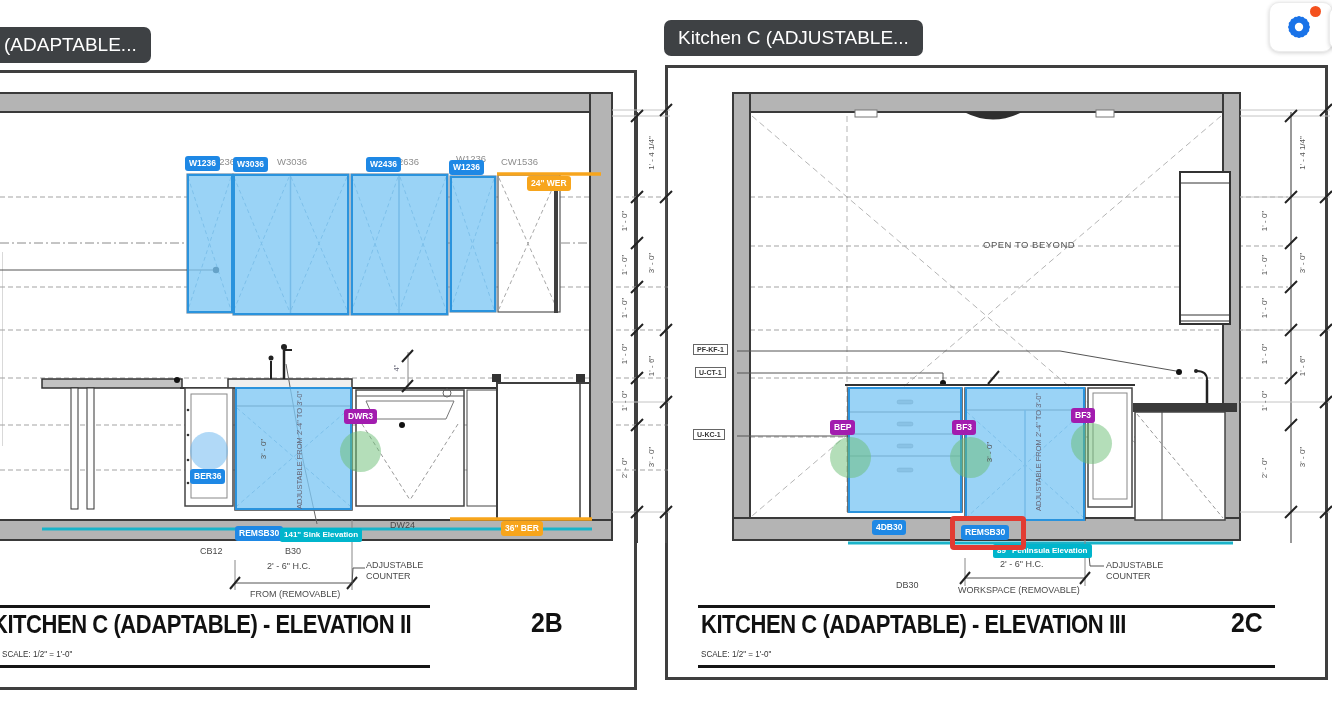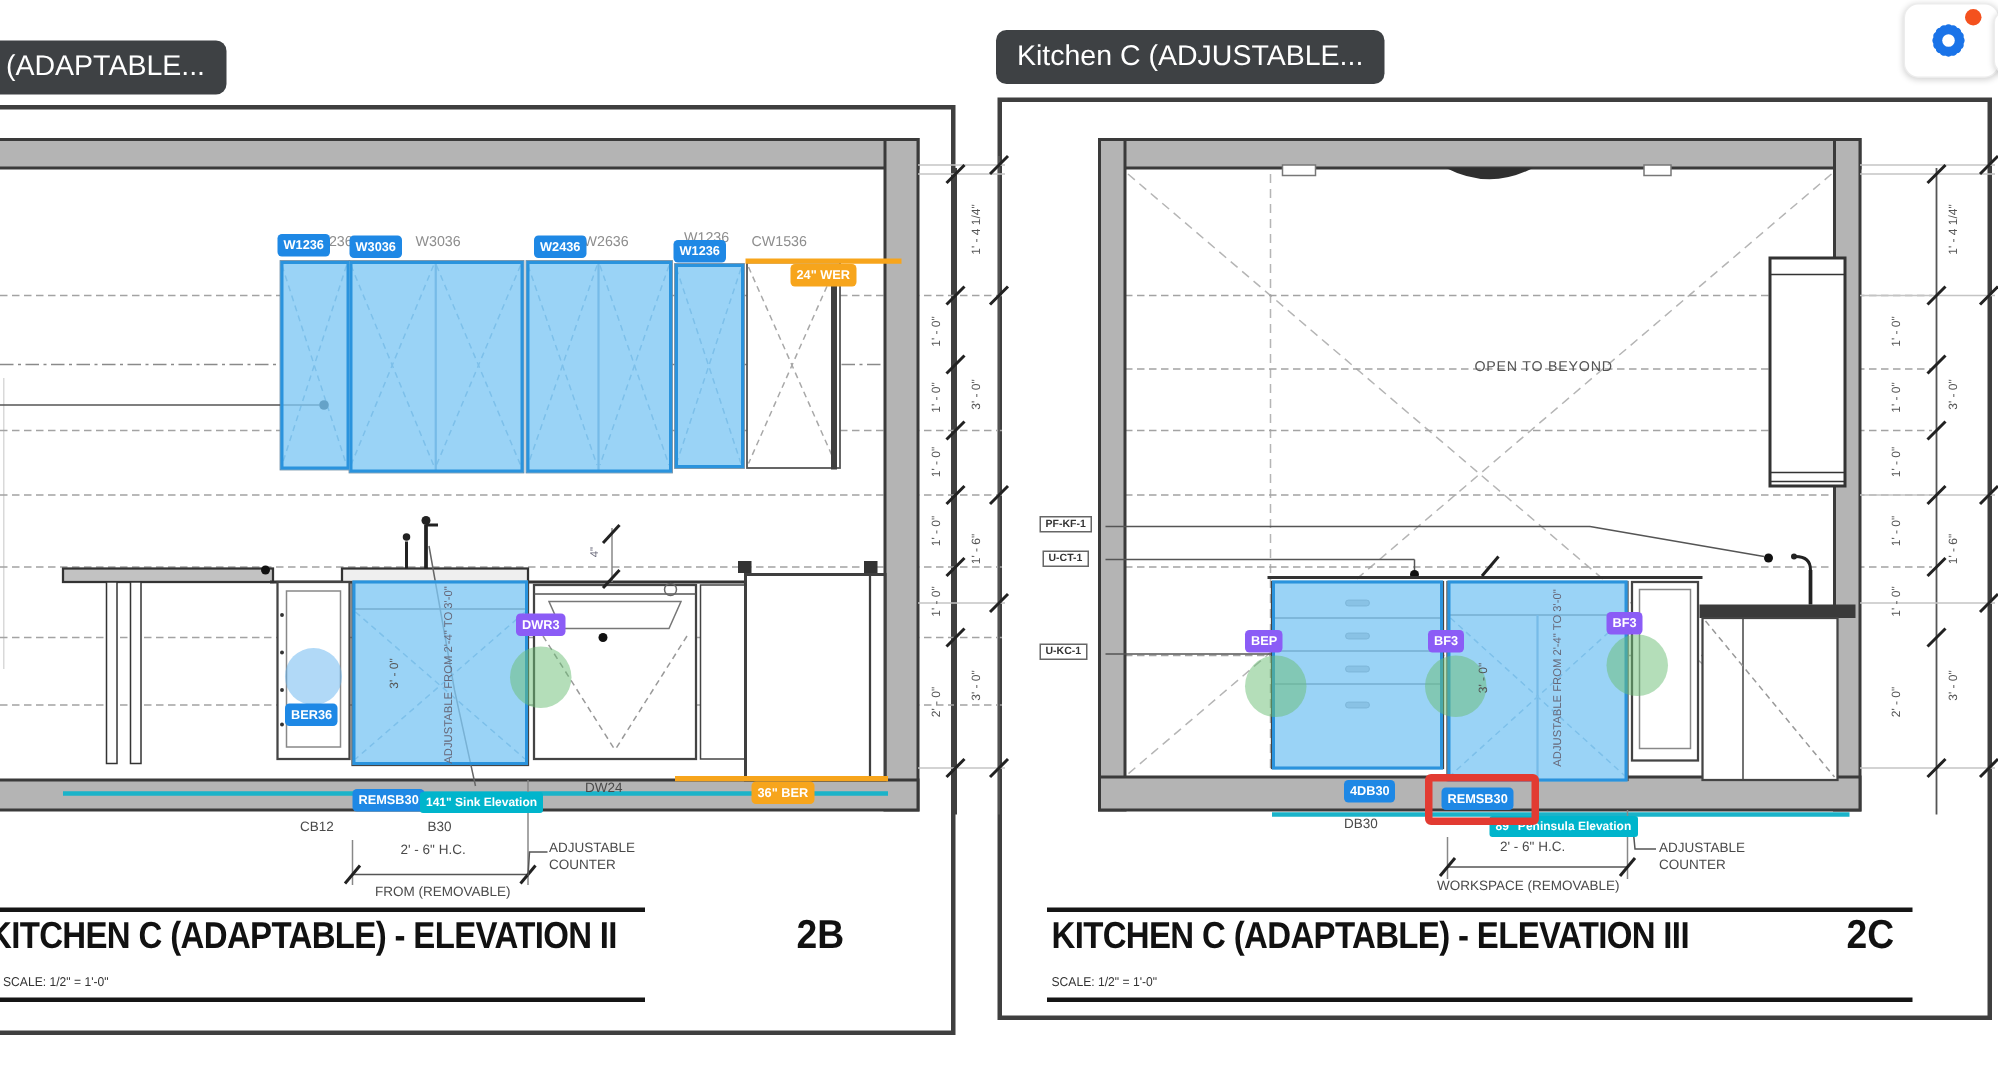--- a/index.html
+++ b/index.html
@@ -7,21 +7,21 @@
        font-family:"Liberation Sans", sans-serif;}
   .frame{position:absolute;background:#fff;border:3px solid #3f3f3f;z-index:1;box-sizing:border-box}
   .edgeline{position:absolute;width:1px;background:#d9d9d9;z-index:2}
   svg.linework{position:absolute;left:0;top:0;z-index:3;pointer-events:none}
   .overlay{position:absolute;z-index:4;box-sizing:border-box}
   .bluebox{background:rgba(125,198,243,.78);border:2px solid #2a93dd}
   .circle{border-radius:50%}
   .chip{position:absolute;z-index:5;color:#fff;font-weight:bold;font-size:8.5px;line-height:1;
         padding:3px 4px;border-radius:3px;white-space:nowrap}
   .chip.blue{background:#1e88e5}
-  .chip.green{background:#8b5cf6}
+  .chip.green{background:#a21caf}
   .chip.orange{background:#f7a51c}
   .flag{position:absolute;z-index:5;background:#00b5cc;color:#fff;font-size:8px;font-weight:bold;
         line-height:1;padding:3px 4px;border-radius:2px;white-space:nowrap}
   .glabel{position:absolute;z-index:5;color:#4a4a4a;font-size:9px;white-space:nowrap}
   .cablabel{position:absolute;z-index:5;color:#8d8d8d;font-size:9.5px;white-space:nowrap}
   .dimv{position:absolute;z-index:5;color:#555;font-size:8px;white-space:nowrap;
         transform:translate(-50%,-50%) rotate(-90deg)}
   .smallrot{font-size:7.5px;color:#667}
   .reftag{position:absolute;z-index:5;font-size:7px;font-weight:bold;color:#333;border:1px solid #666;
           background:#fff;padding:1px 3px;white-space:nowrap}
@@ -319,21 +319,21 @@
 <div class="overlay circle" style="left:950px;top:437px;width:41px;height:41px;background:rgba(105,190,115,.5)"></div>
 <div class="overlay circle" style="left:1071px;top:423px;width:41px;height:41px;background:rgba(105,190,115,.5)"></div>
 
 <div class="cablabel" style="left:205px;top:156px">W1236</div>
 <div class="cablabel" style="left:277px;top:156px">W3036</div>
 <div class="cablabel" style="left:389px;top:156px">W2636</div>
 <div class="cablabel" style="left:456px;top:153px">W1236</div>
 <div class="cablabel" style="left:501px;top:156px">CW1536</div>
 <div class="chip blue" style="left:185px;top:156px">W1236</div>
 <div class="chip blue" style="left:233px;top:157px">W3036</div>
-<div class="chip blue" style="left:356px;top:157px">W2436</div>
+<div class="chip blue" style="left:366px;top:157px">W2436</div>
 <div class="chip blue" style="left:449px;top:160px">W1236</div>
 <div class="chip orange" style="left:527px;top:176px">24" WER</div>
 <div class="chip blue" style="left:190px;top:469px">BER36</div>
 <div class="chip green" style="left:344px;top:409px">DWR3</div>
 <div class="chip blue" style="left:235px;top:526px">REMSB30</div>
 <div class="chip orange" style="left:501px;top:521px">36" BER</div>
 <div class="flag" style="left:280px;top:528px">141" Sink Elevation</div>
 <div class="dimv" style="left:263px;top:449px">3' - 0"</div>
 <div class="dimv smallrot" style="left:299px;top:450px">ADJUSTABLE FROM 2'-4" TO 3'-0"</div>
 <div class="dimv smallrot" style="left:396px;top:368px">4"</div>
@@ -359,27 +359,27 @@
 <div class="titlerule" style="left:0;top:665px;width:430px"></div>
 <div class="sheetref" style="left:531px;top:608px">2B</div>
 
 <div class="glabel" style="left:983px;top:239px;font-size:9.5px;letter-spacing:.5px;color:#555">OPEN TO BEYOND</div>
 <div class="reftag" style="left:693px;top:344px">PF-KF-1</div>
 <div class="reftag" style="left:695px;top:367px">U-CT-1</div>
 <div class="reftag" style="left:693px;top:429px">U-KC-1</div>
 <div class="chip green" style="left:830px;top:420px">BEP</div>
 <div class="chip green" style="left:952px;top:420px">BF3</div>
 <div class="chip green" style="left:1071px;top:408px">BF3</div>
-<div class="chip blue" style="left:896px;top:520px">4DB30</div>
+<div class="chip blue" style="left:872px;top:520px">4DB30</div>
 <div class="chip blue" style="left:961px;top:525px">REMSB30</div>
 <div class="redbox" style="left:950px;top:516px;width:76px;height:34px"></div>
 <div class="flag" style="left:993px;top:544px">89" Peninsula Elevation</div>
 <div class="dimv" style="left:989px;top:452px">3' - 0"</div>
 <div class="dimv smallrot" style="left:1038px;top:452px">ADJUSTABLE FROM 2'-4" TO 3'-0"</div>
-<div class="glabel" style="left:896px;top:544px">DB30</div>
+<div class="glabel" style="left:896px;top:580px">DB30</div>
 <div class="glabel" style="left:1000px;top:559px">2' - 6" H.C.</div>
 <div class="glabel" style="left:958px;top:585px">WORKSPACE (REMOVABLE)</div>
 <div class="glabel wrap62" style="left:1106px;top:560px;white-space:normal">ADJUSTABLE COUNTER</div>
 <div class="dimv" style="left:1264px;top:221px">1' - 0"</div>
 <div class="dimv" style="left:1264px;top:265px">1' - 0"</div>
 <div class="dimv" style="left:1264px;top:308px">1' - 0"</div>
 <div class="dimv" style="left:1264px;top:354px">1' - 0"</div>
 <div class="dimv" style="left:1264px;top:401px">1' - 0"</div>
 <div class="dimv" style="left:1264px;top:468px">2' - 0"</div>
 <div class="dimv" style="left:1302px;top:153px">1' - 4 1/4"</div>

